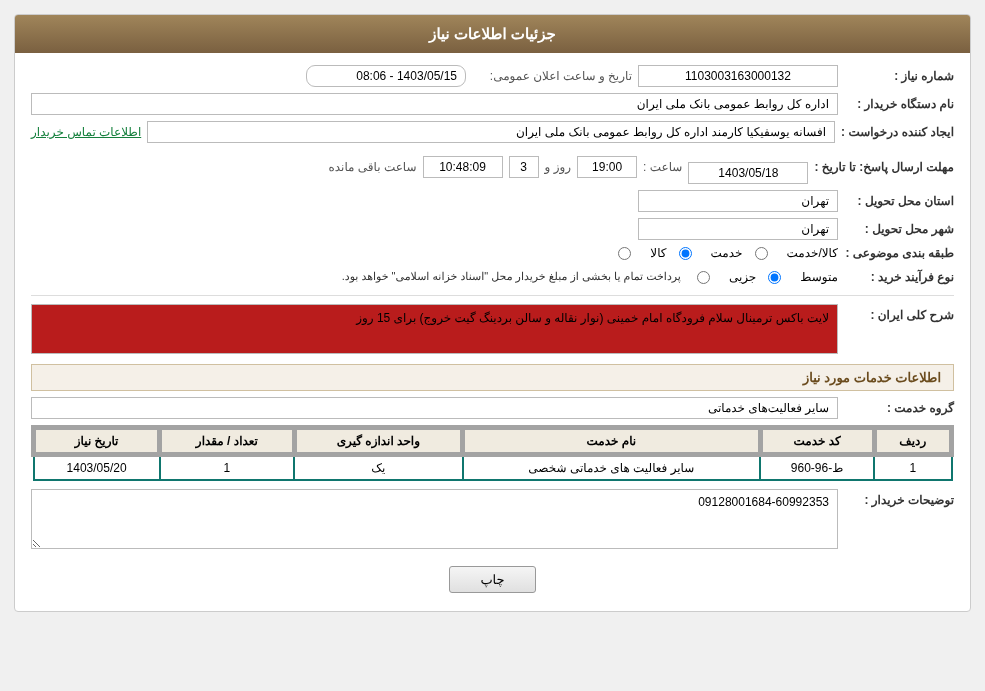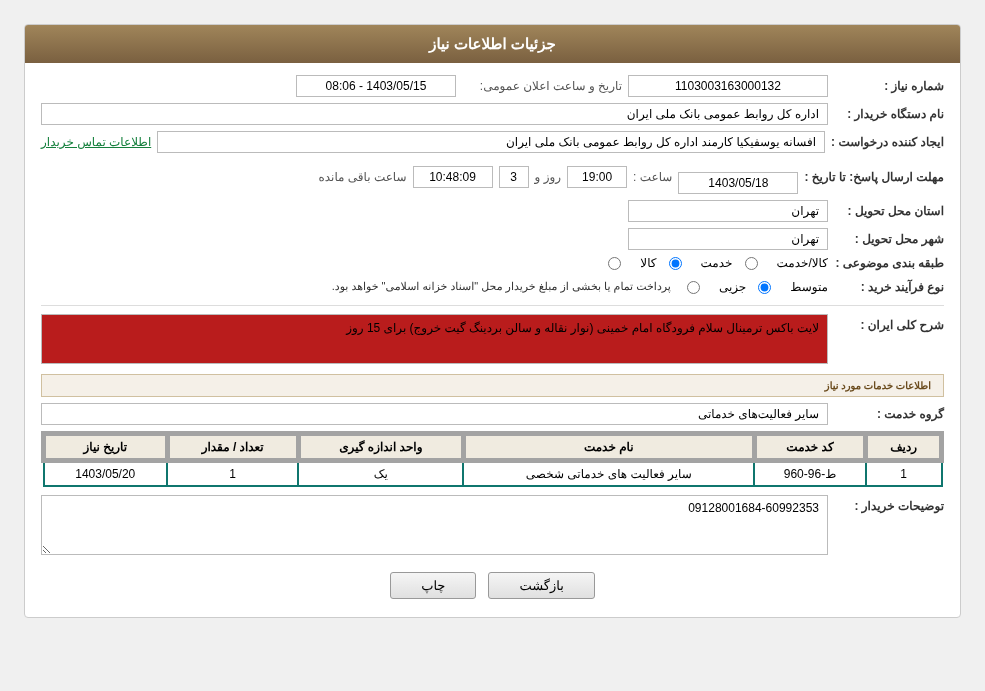--- a/index.html
+++ b/index.html
@@ -7,21 +7,21 @@
       background: #e8e8e8;
       font-family: Tahoma, Arial, sans-serif;
       font-size: 13px;
       direction: rtl;
     }
     .page-wrapper {
       max-width: 985px;
       margin: 0 auto;
       background: #f0f0f0;
       min-height: 691px;
-      padding: 24px;
+      padding: 14px;
     }
     .main-card {
       background: #fff;
       border: 1px solid #ccc;
       border-radius: 4px;
       overflow: hidden;
     }
     .card-header {
       background: linear-gradient(to bottom, #a0855a, #7a6040);
       color: #fff;
@@ -58,21 +58,21 @@
       font-size: 12px;
       min-height: 22px;
       flex: 1;
       text-align: right;
     }
     .section-title {
       background: #f5f0e8;
       border: 1px solid #d0c0a0;
       color: #6b4c1e;
       font-weight: bold;
-      font-size: 10px;
+      font-size: 13px;
       padding: 5px 12px;
       margin: 10px 0 6px 0;
       text-align: right;
     }
     .divider {
       border: none;
       border-top: 1px solid #ddd;
       margin: 8px 0;
     }
     .radio-group {
@@ -182,21 +182,21 @@
 
 <div class="page-wrapper">
   <div class="main-card content-relative">
     <div class="card-header">جزئیات اطلاعات نیاز</div>
     <div class="card-body">
 
       <div class="info-row">
         <span class="label label-bold">شماره نیاز :</span>
         <div class="value-box" style="flex:0 0 200px; text-align:center;">1103003163000132</div>
         <span class="label" style="min-width:160px;">تاریخ و ساعت اعلان عمومی:</span>
-        <div class="value-box" style="flex:0 0 160px; text-align:center;">1403/05/15 - 08:06</div>
+        <div class="value-box" style="flex:0 0 160px; text-align:right;border-radius:9px;">1403/05/15 - 08:06</div>
       </div>
 
       <div class="info-row">
         <span class="label label-bold">نام دستگاه خریدار :</span>
         <div class="value-box">اداره کل روابط عمومی بانک ملی ایران</div>
       </div>
 
       <div class="info-row">
         <span class="label label-bold">ایجاد کننده درخواست :</span>
         <div class="value-box">افسانه یوسفیکیا کارمند اداره کل روابط عمومی بانک ملی ایران</div>
@@ -297,19 +297,18 @@
       </table>
 
       <div class="info-row" style="align-items:flex-start;">
         <span class="label label-bold" style="min-width:110px; padding-top:4px;">توضیحات خریدار :</span>
         <div style="flex:1; position:relative;">
           <textarea class="textarea-box" readonly="" style="">09128001684-60992353</textarea>
         </div>
       </div>
 
       <div class="btn-row">
-        <button class="btn btn-back">بازگشت</button>
         <button class="btn btn-print">چاپ</button>
       </div>
 
     </div>
   </div>
 </div>
 
 </body></html>

